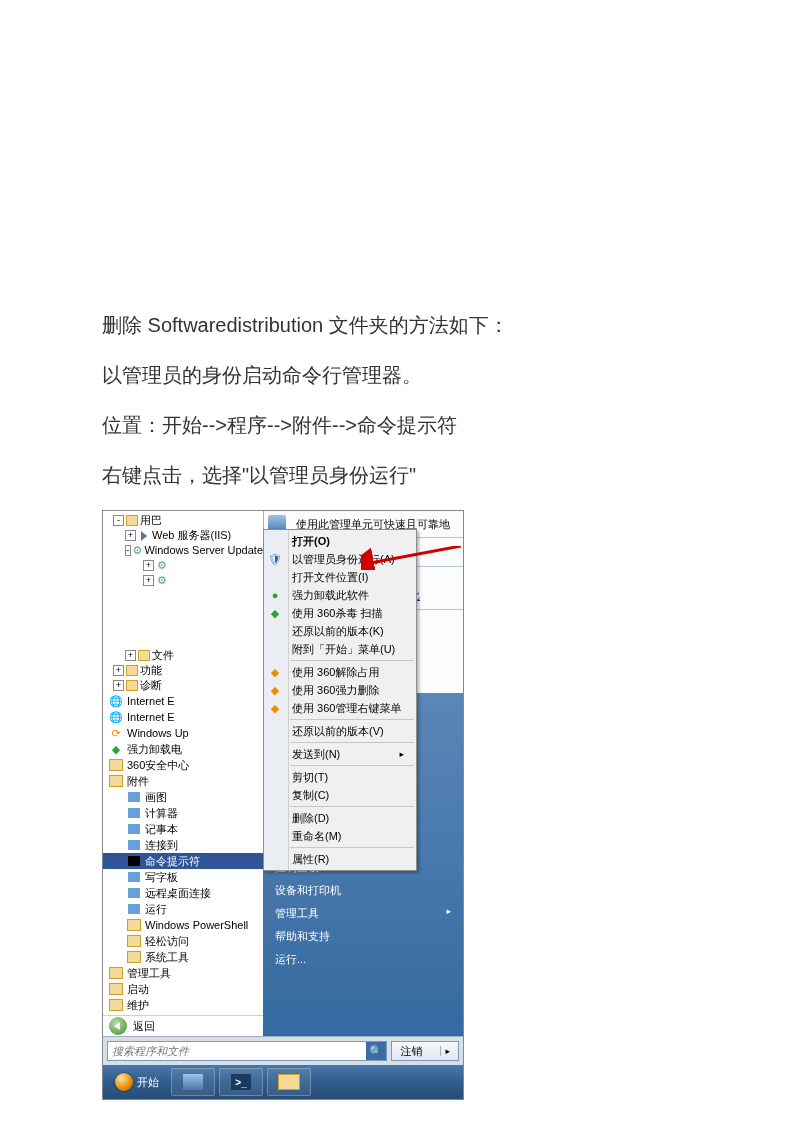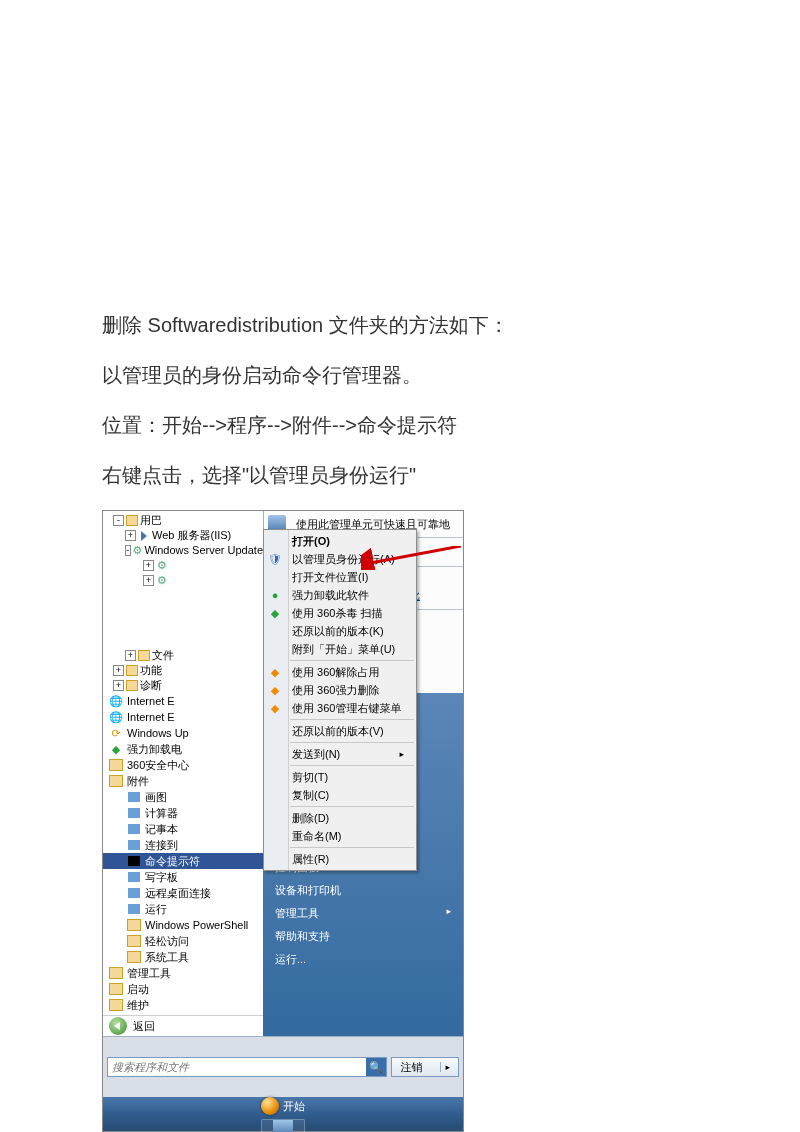--- a/index.html
+++ b/index.html
@@ -265,21 +265,21 @@
     border-right: 6px solid #fff;
   }
 
   
   .search-row {
     display: flex;
     align-items: center;
     height: 28px;
     background: #d8dee6;
     border-top: 1px solid #9eb0c2;
-    padding: 16px 4px;
+    padding: 0 4px;
     gap: 4px;
   }
   .search-box {
     flex: 1;
     height: 18px;
     display: flex;
     align-items: center;
     background: #fff;
     border: 1px solid #7a9ac2;
   }
@@ -316,21 +316,20 @@
   }
 
   
   .taskbar {
     height: 34px;
     background: linear-gradient(#4a77aa, #315d8e 50%, #274c74);
     display: flex;
     align-items: center;
     padding: 0 4px;
     gap: 4px;
-    flex-direction: column;
   }
   .start-btn {
     height: 24px;
     padding: 0 8px;
     border-radius: 4px;
     display: inline-flex;
     align-items: center;
     gap: 4px;
     color: #fff;
   }

